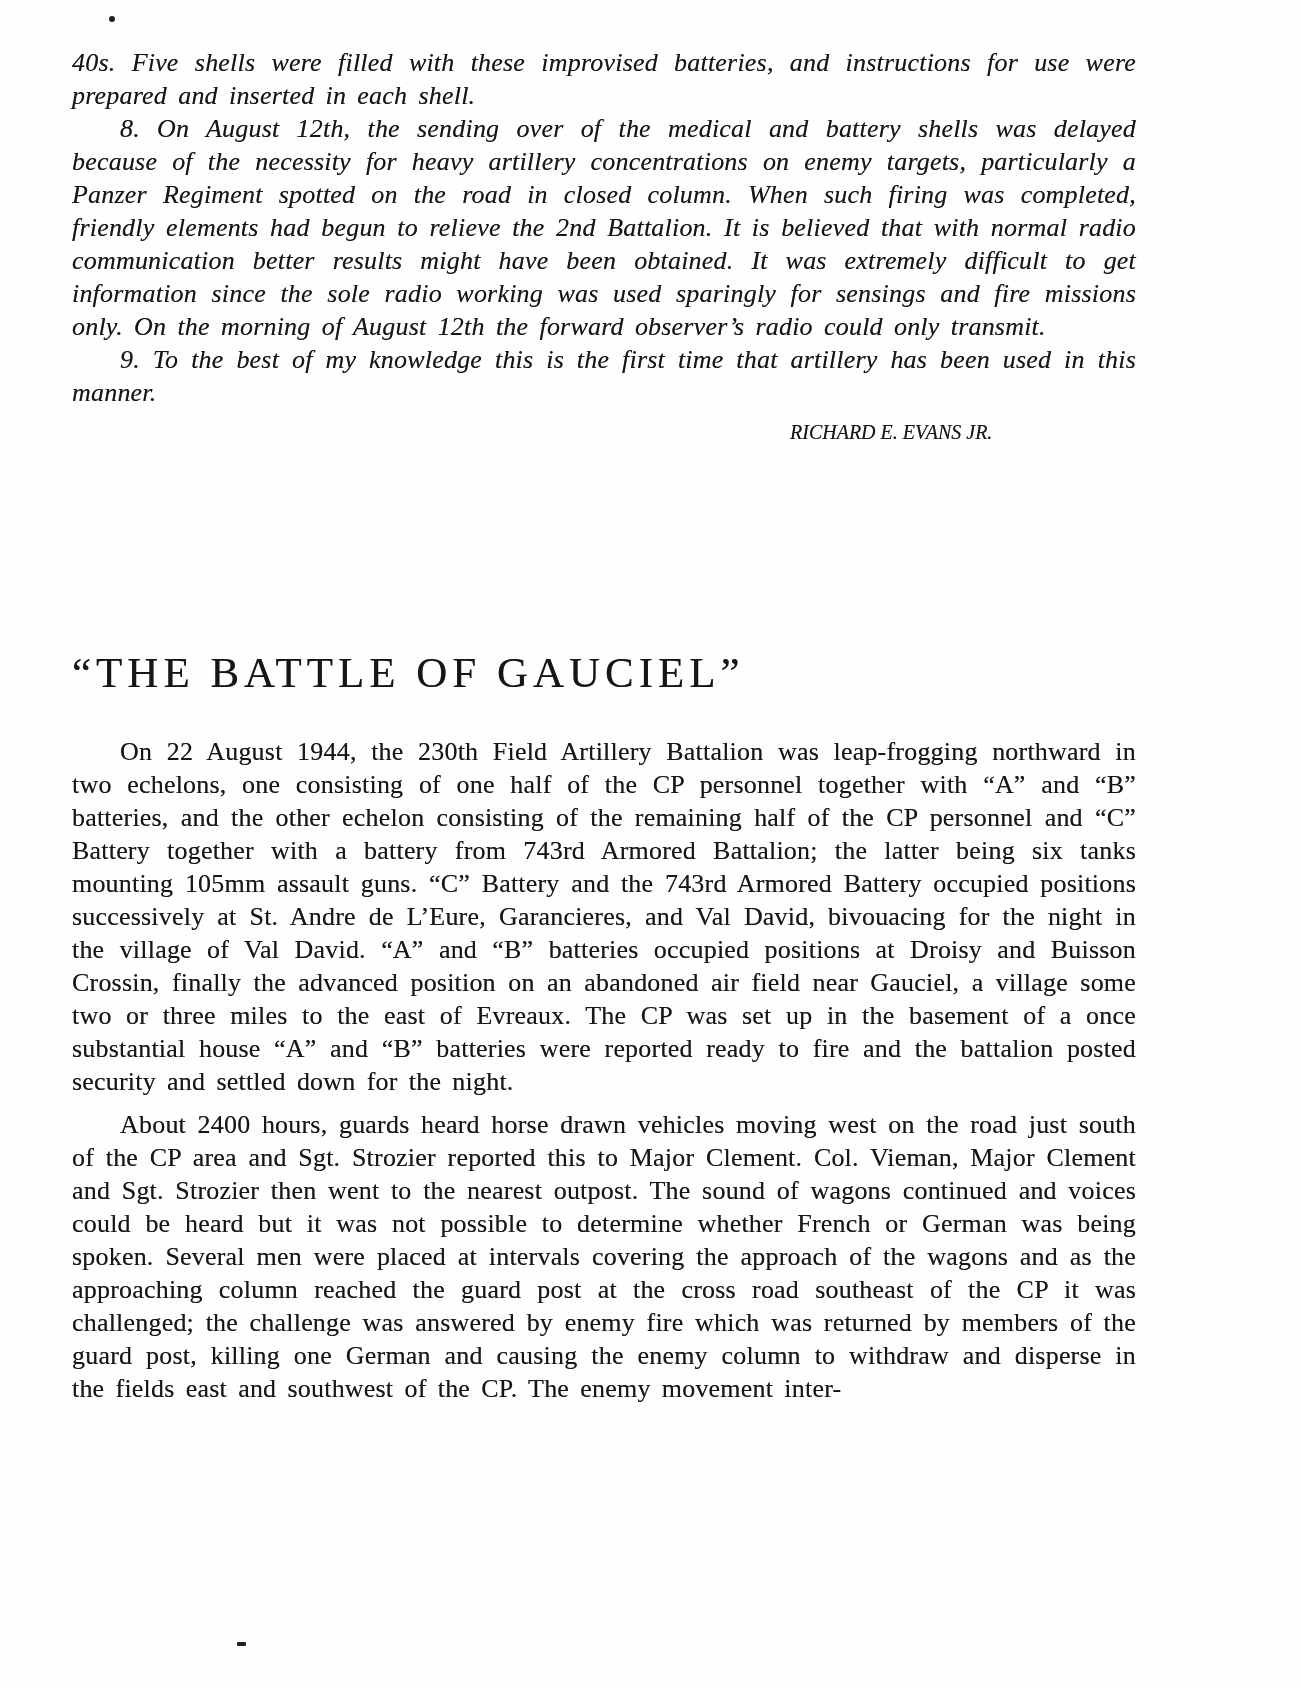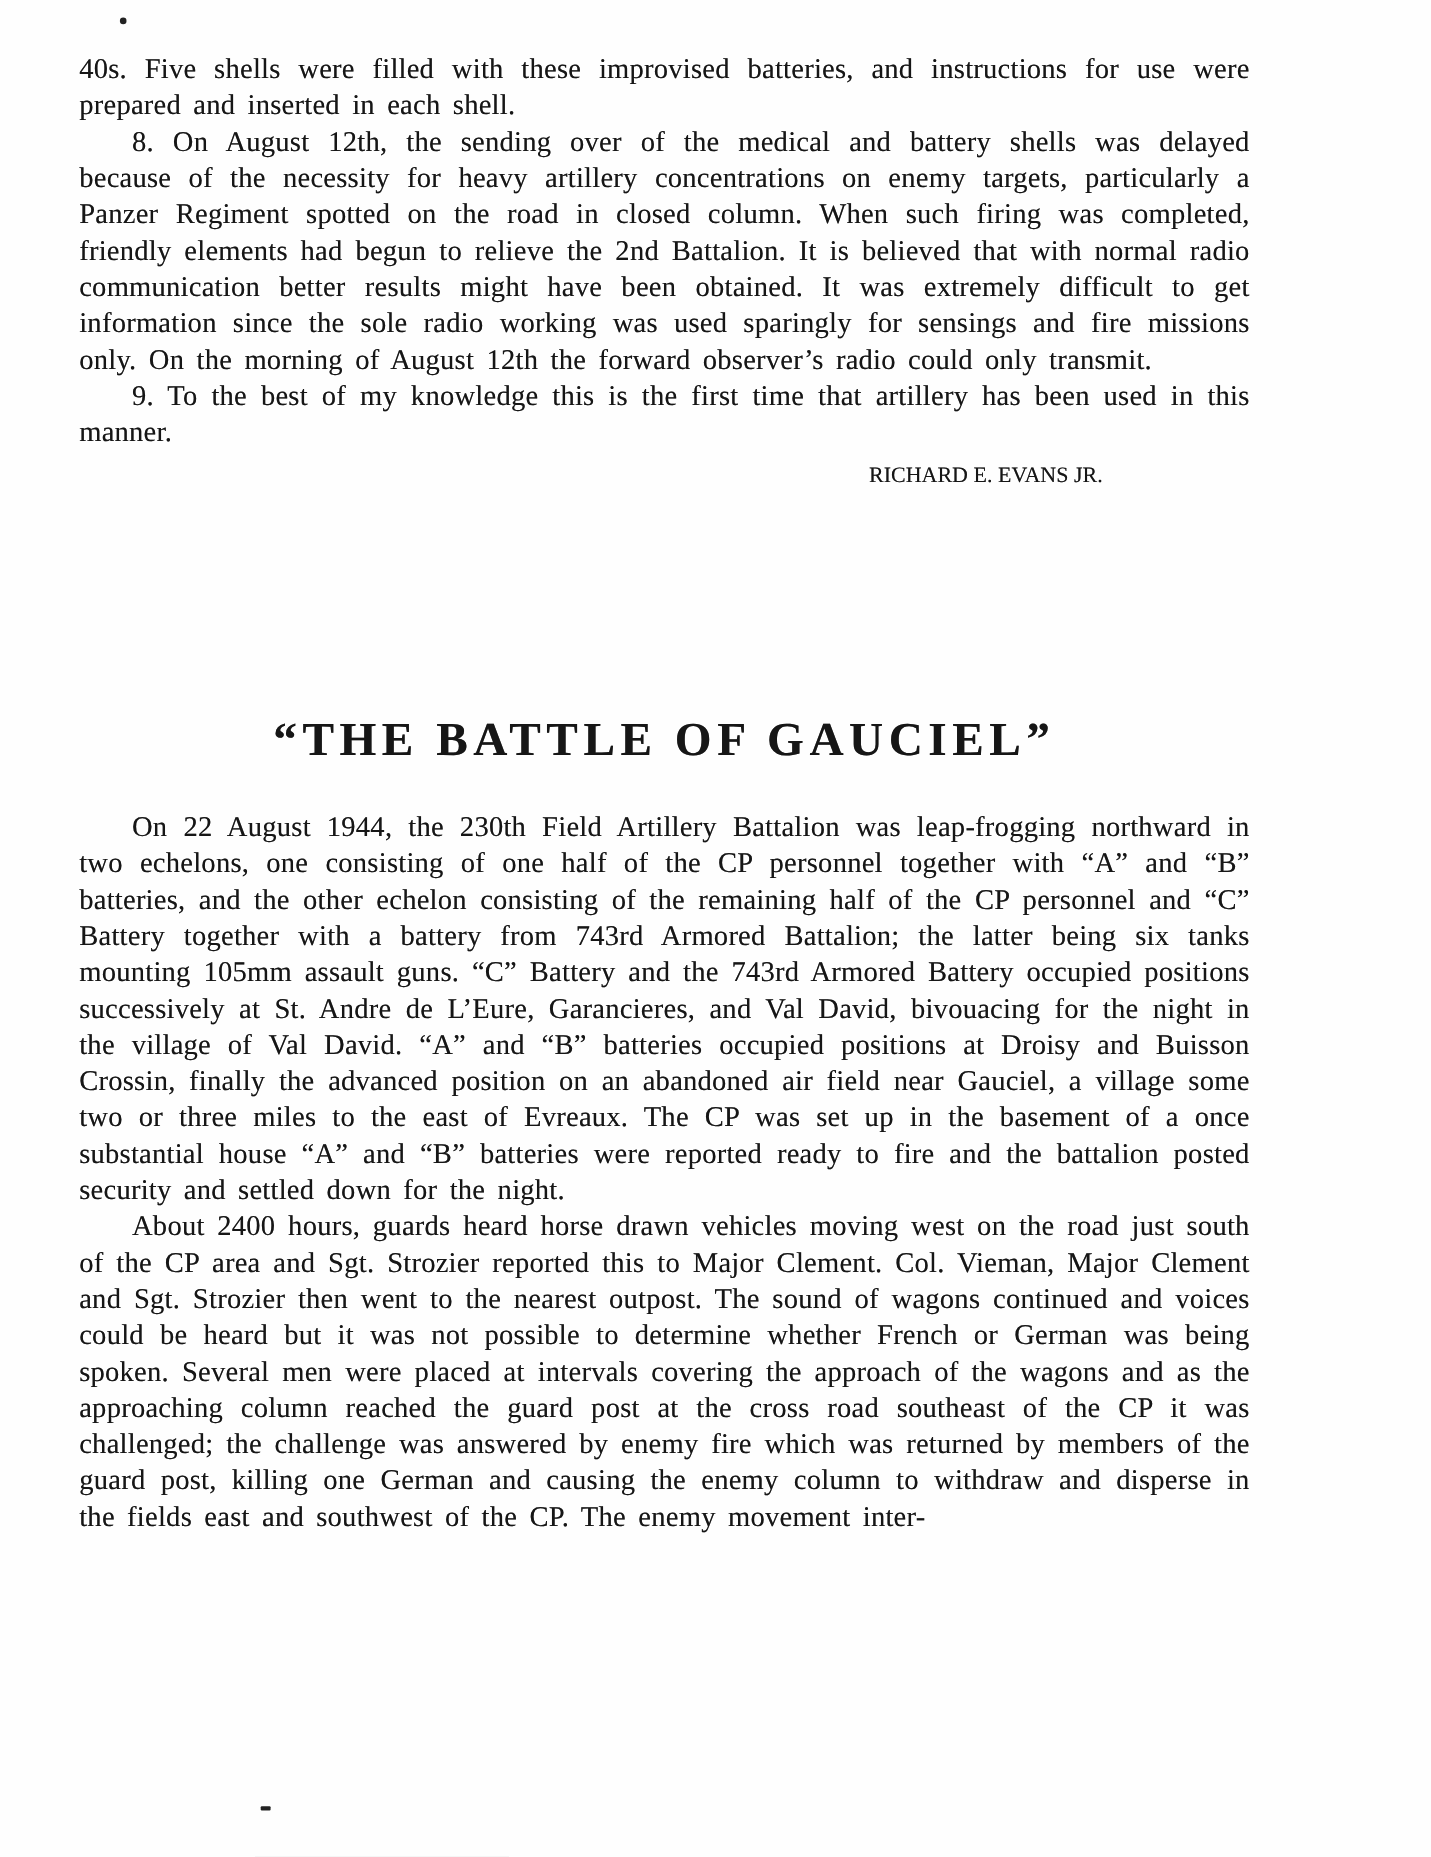--- a/index.html
+++ b/index.html
@@ -27,40 +27,39 @@
     line-height: 33px;
     text-align: justify;
     letter-spacing: 0.2px;
     word-spacing: 4.5px;
     margin: 0;
     text-shadow: 0 0 0.5px rgba(20,20,20,0.55);
   }
   .indent {
     text-indent: 48px;
   }
-  #memo-block { top: 46px; }
+  #memo-block { top: 46px; font-style: italic; }
   .signature-block {
     margin-top: 4px;
     margin-left: 718px;
     font-size: 20px;
     line-height: 38px;
     text-shadow: 0 0 0.5px rgba(20,20,20,0.55);
   }
   .signature-line { white-space: nowrap; }
   #article-title {
     top: 648px;
-    text-align: center;
     font-size: 43px;
     letter-spacing: 5px;
-    font-weight: 700;
+    font-weight: 400;
     margin: 0;
     text-shadow: 0 0 0.6px rgba(20,20,20,0.6);
   }
   #article-block { top: 735px; }
-  #article-block p + p { margin-top: 0; }
+  #article-block p + p { margin-top: 10px; }
   #page-number {
     position: absolute;
     top: 1612px;
     left: 72px;
     width: 1064px;
     text-align: center;
     font-size: 27px;
     letter-spacing: 1px;
     text-shadow: 0 0 0.5px rgba(20,20,20,0.55);
   }

